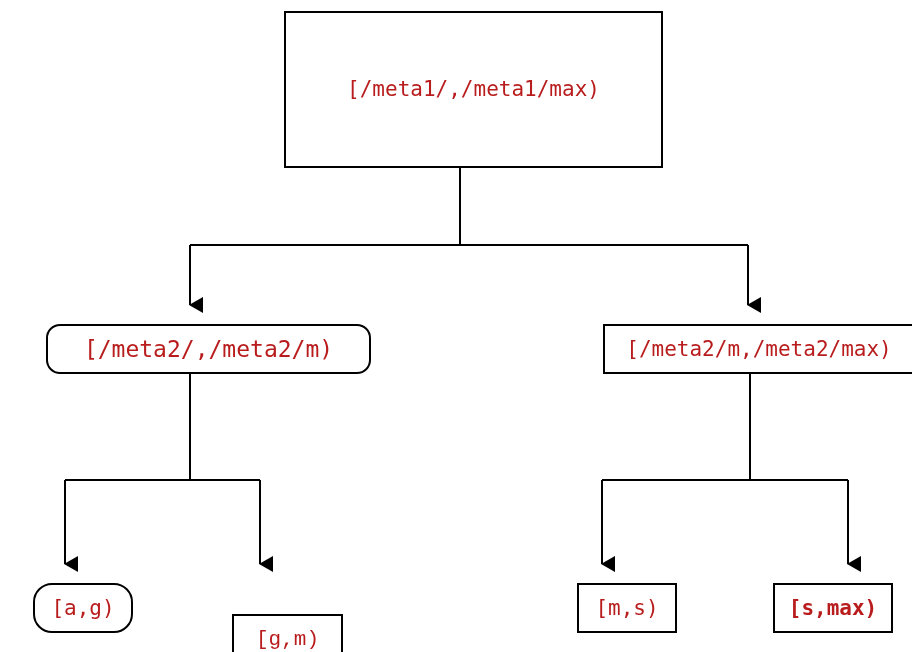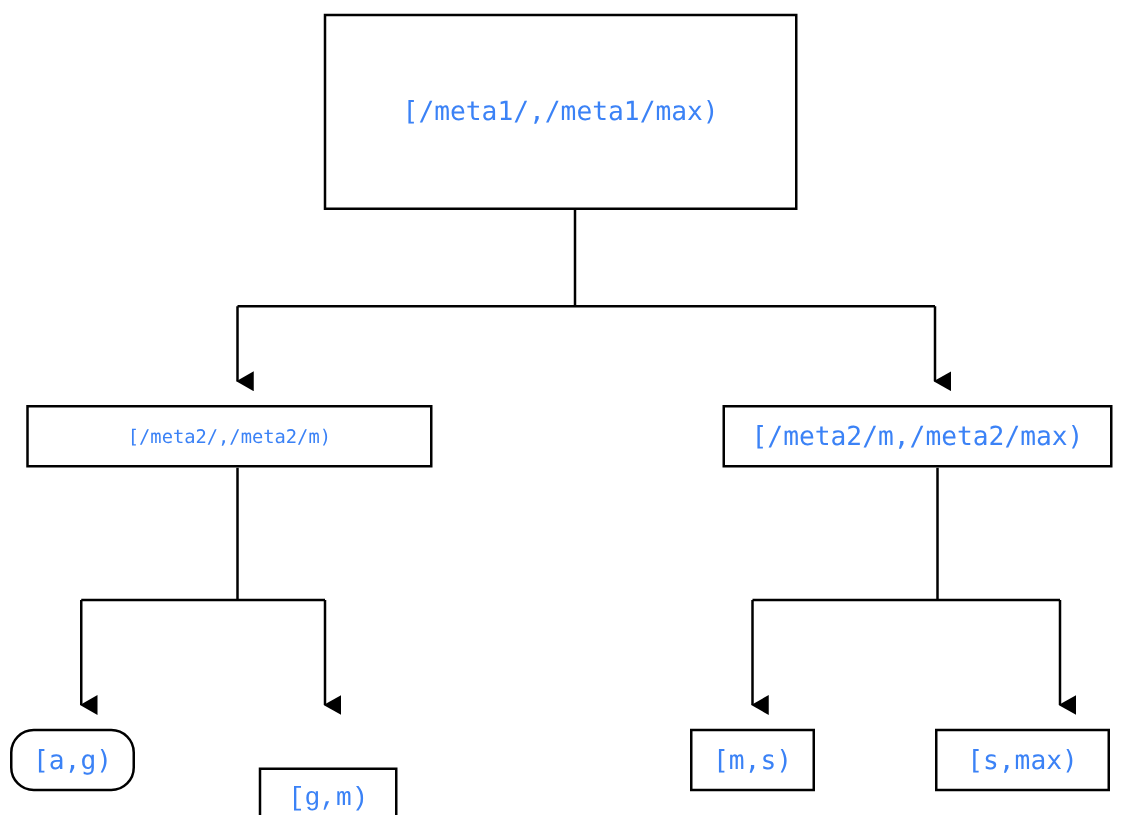--- a/index.html
+++ b/index.html
@@ -28,43 +28,45 @@
     height: 652px;
   }
   .tree-node {
     position: absolute;
     box-sizing: border-box;
     border: 2px solid #000000;
     background: #ffffff;
     display: flex;
     align-items: center;
     justify-content: center;
-    color: #3b82f6;
+    color: #b91c1c;
     font-family: "DejaVu Sans Mono", "Liberation Mono", monospace;
     white-space: pre;
     letter-spacing: 0px;
+    margin-left: 25px;
   }
   .node-label {
     display: block;
     text-align: center;
     line-height: 1;
   }
   .node-root {
     left: 259px;
     top: 11px;
     width: 379px;
     height: 157px;
     font-size: 21px;
   }
   .node-mid-left {
     left: 21px;
     top: 324px;
     width: 325px;
     height: 50px;
-    font-size: 15px;
+    font-size: 23px;
+    border-radius: 14px;
   }
   .node-mid-right {
     left: 578px;
     top: 324px;
     width: 320px;
     height: 50px;
     font-size: 21px;
   }
   .node-leaf {
     top: 583px;
@@ -134,17 +136,17 @@
   </div>
 
   <div class="tree-node node-leaf leaf-gm" style="left: 207px; top: 614px; width: 111px; height: 50px; font-family: Liberation Mono, monospace;">
     <span class="node-label">[g,m)</span>
   </div>
 
   <div class="tree-node node-leaf leaf-ms" style="left: 552px; top: 583px; width: 100px; height: 50px;">
     <span class="node-label">[m,s)</span>
   </div>
 
-  <div class="tree-node node-leaf leaf-smax" style="left: 748px; top: 583px; width: 140px; height: 50px;">
+  <div class="tree-node node-leaf leaf-smax" style="left: 748px; top: 583px; width: 120px; height: 50px; font-weight: bold;">
     <span class="node-label">[s,max)</span>
   </div>
 
 </div>
 
 </body></html>

